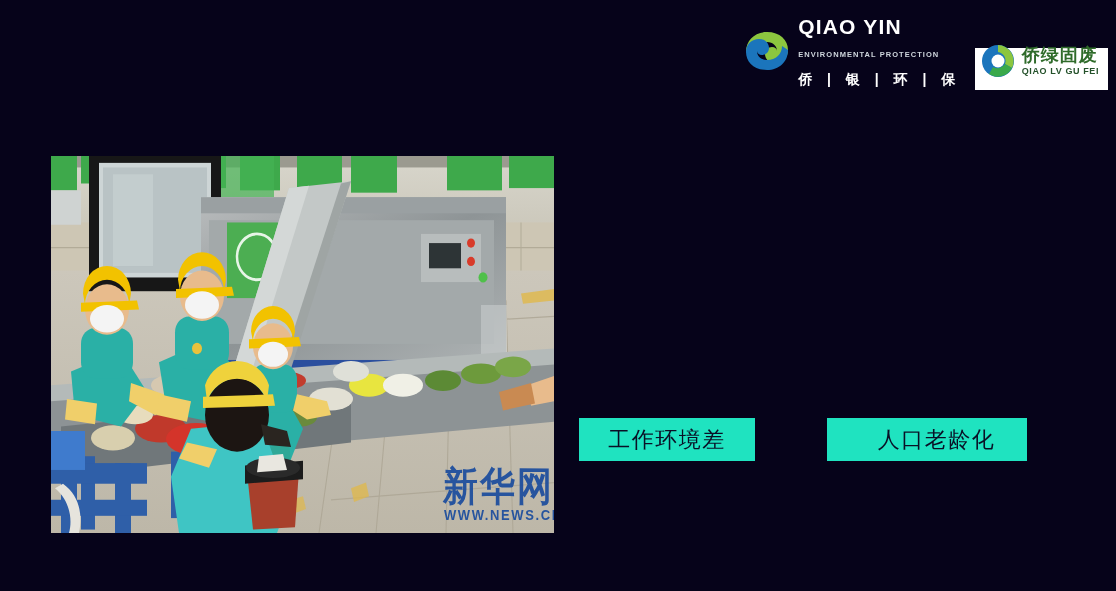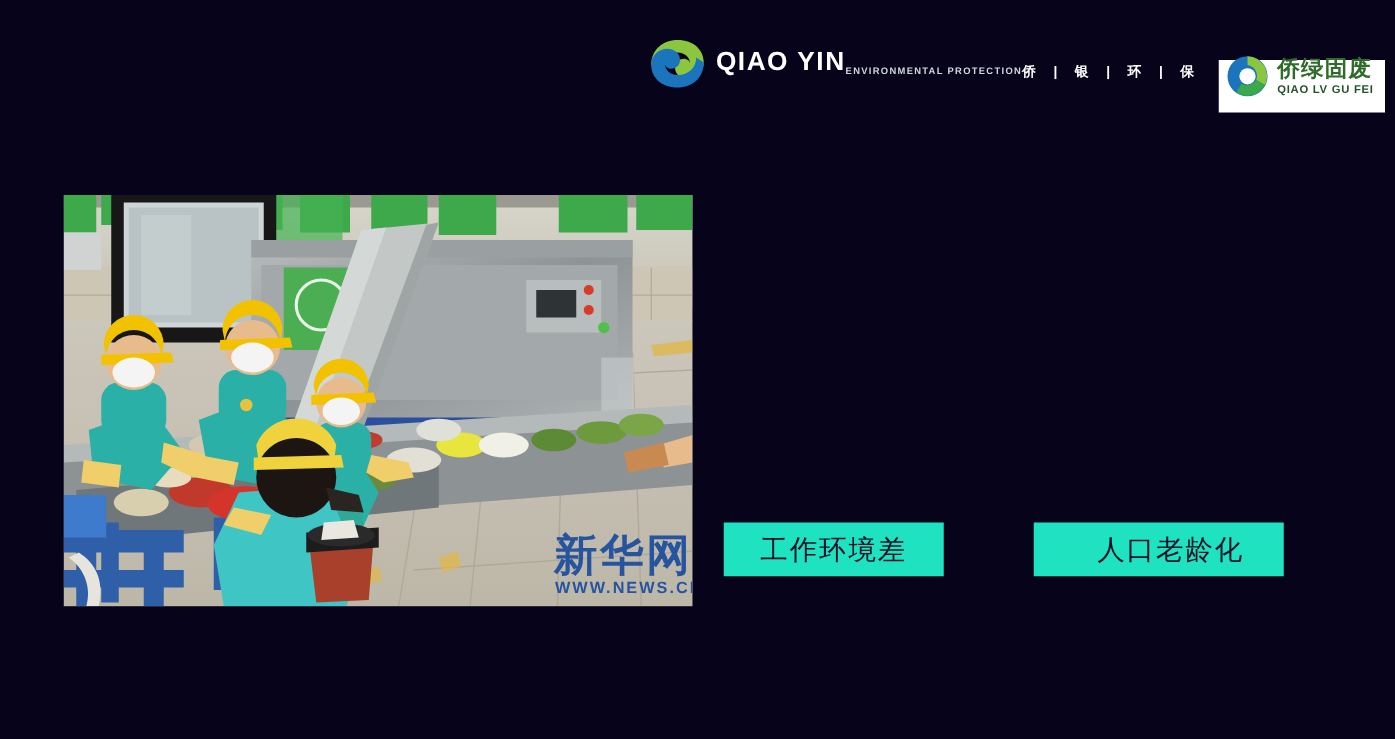--- a/index.html
+++ b/index.html
@@ -19,31 +19,31 @@
   .logo-bar {
     position: absolute;
     top: 12px; right: 8px;
     display: flex; align-items: center; gap: 10px;
   }
   .logo-qiaoyin {
     display: flex; align-items: center; gap: 8px;
     padding: 2px 4px;
   }
   .mark-qy { width: 46px; height: 42px; flex: 0 0 46px; }
-  .qy-text { display: flex; flex-direction: row; line-height: 1; }
+  .qy-text { display: flex; flex-direction: column; line-height: 1; }
   .qy-main {
     font-size: 21px; font-weight: 700; color: #ffffff;
     letter-spacing: 1.2px; font-family: "Liberation Sans", sans-serif;
   }
   .qy-sub {
     font-size: 7.5px; font-weight: 700; color: #cfd6dd;
     letter-spacing: 1.05px; margin-top: 14px;
   }
   .qy-cn {
-    font-size: 11px; font-weight: 700; color: #ffffff;
+    font-size: 14px; font-weight: 700; color: #ffffff;
     letter-spacing: 5.5px; margin-top: 14px;
   }
 
   .logo-qlgf {
     background: #ffffff;
     display: flex; align-items: center; gap: 7px;
     padding: 4px 9px 20px 6px;
     height: 42px;
     margin-top: 36px;
   }
@@ -66,21 +66,21 @@
     font-size: 30px; font-weight: 700;
     color: #18e8c4;
     letter-spacing: 2px;
     text-shadow: 2px 2px 0 #0a5a53;
   }
 
   
   .photo {
     position: absolute;
     left: 51px; top: 156px;
-    width: 503px; height: 329px;
+    width: 503px; height: 377px;
     overflow: hidden;
     background: #9a9a92;
   }
   .photo svg { display: block; width: 100%; height: 100%; }
 
   
   .content { position: absolute; left: 597px; top: 163px; width: 480px; }
   .lead {
     font-size: 19px; color: #1ce8c0;
     letter-spacing: 1px; margin-bottom: 16px;

